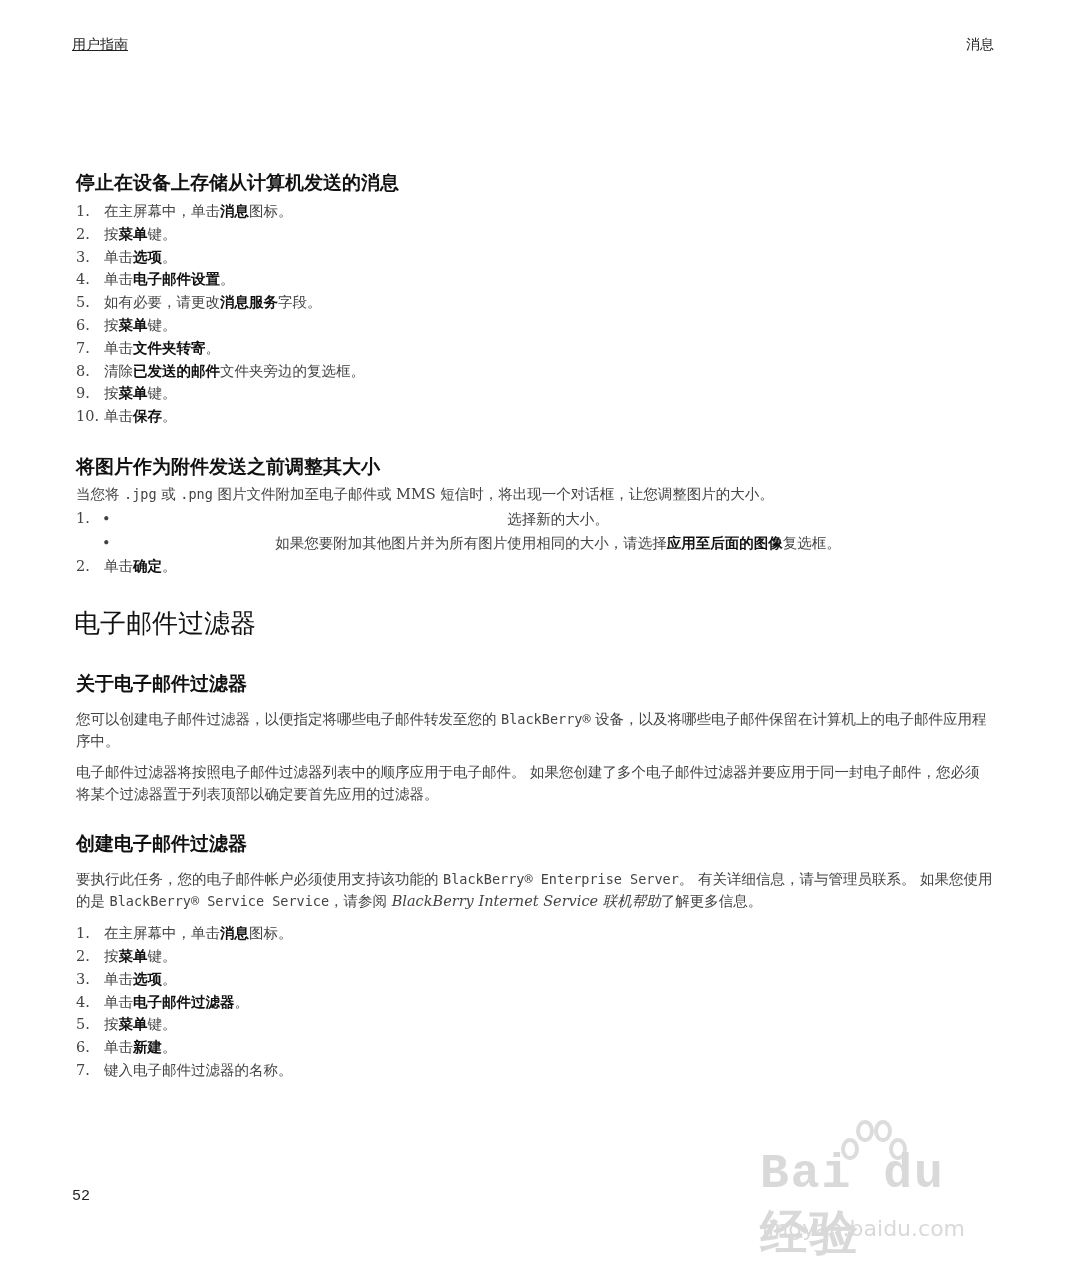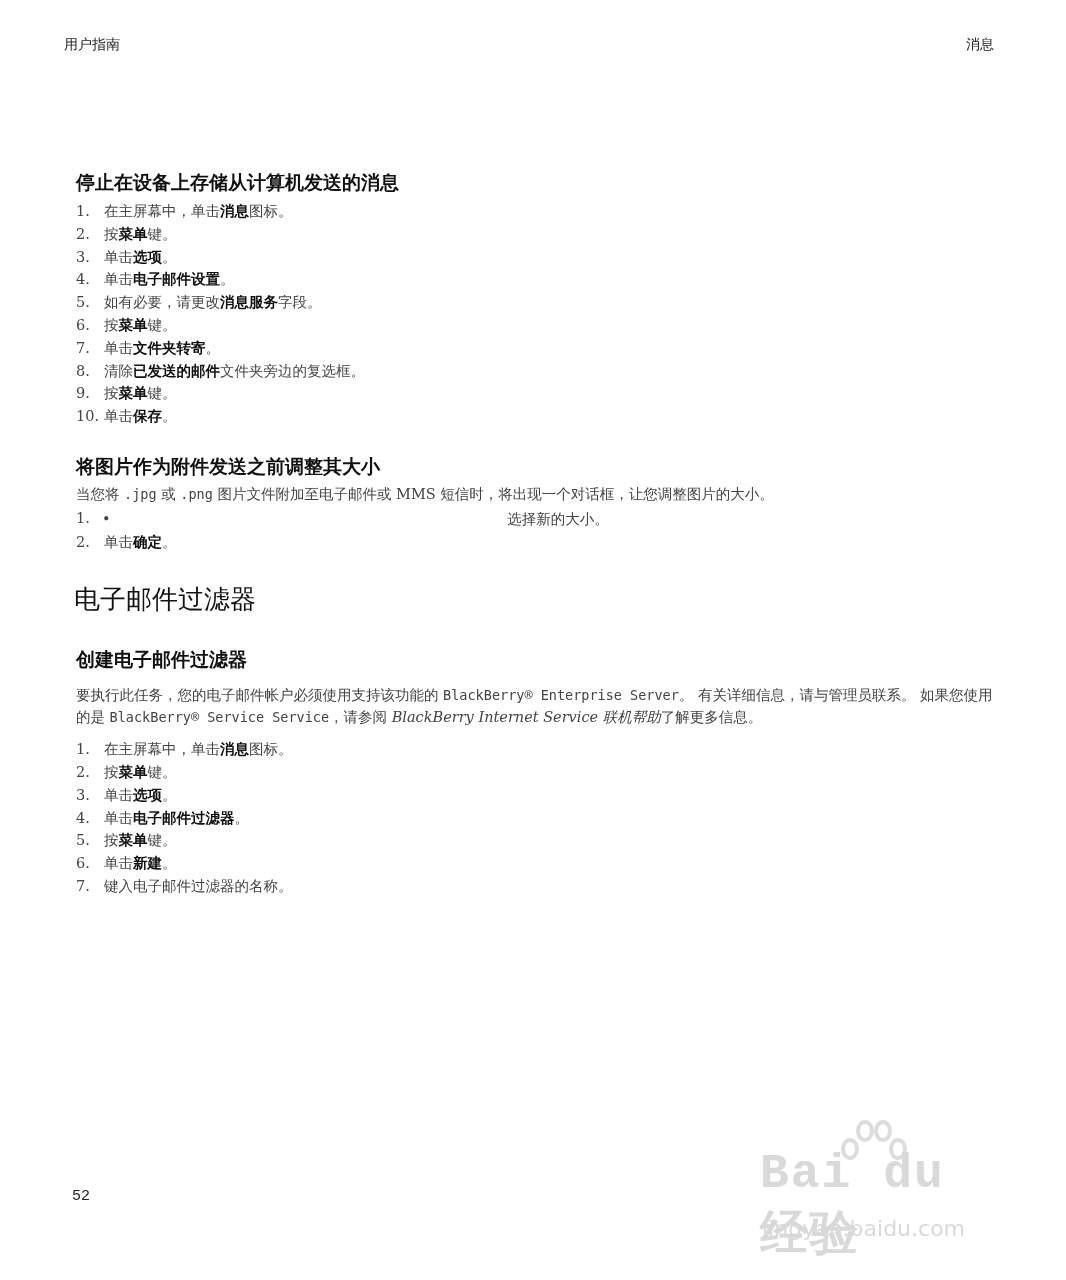--- a/index.html
+++ b/index.html
@@ -2,21 +2,21 @@
 <html><head>
   <meta charset="utf-8">
   <style>
     html, body { margin: 0; padding: 0; background: #ffffff; }
     body {
       width: 1066px; height: 1280px; position: relative; overflow: hidden;
       font-family: "DejaVu Serif", "Liberation Serif", serif;
       color: #333;
     }
     .hdr { position: absolute; top: 36px; font-size: 14px; color: #222; }
-    .hdr-left { left: 64px; }
+    .hdr-left { left: 72px; text-decoration: underline; }
     .hdr-right { right: 72px; }
     .page { position: absolute; left: 74px; top: 170px; width: 920px; }
     h2 {
       font-family: "DejaVu Sans", "Liberation Sans", sans-serif;
       font-weight: bold; font-size: 19px; color: #111; margin: 0 0 4px 2px;
     }
     h1 {
       font-family: "DejaVu Sans", "Liberation Sans", sans-serif;
       font-weight: normal; font-size: 26px; color: #111; margin: 28px 0 30px 0;
     }
@@ -61,28 +61,34 @@
   </div>
 
   <div class="sec">
     <h2>将图片作为附件发送之前调整其大小</h2>
     <p style="margin-bottom:2px;"><span>当您将 </span><span class="mono">.jpg</span><span> 或 </span><span class="mono">.png</span><span> 图片文件附加至电子邮件或 </span><span>MMS</span><span> 短信时，将出现一个对话框，让您调整图片的大小。</span></p>
     <ol>
       <li><span class="num">1.</span></li>
     </ol>
     <ul class="bullets">
       <li><span>选择新的大小。</span></li>
+      <li><span>如果您要附加其他图片并为所有图片使用相同的大小，请选择</span><b>应用至后面的图像</b><span>复选框。</span></li>
     </ul>
     <ol>
       <li><span class="num">2.</span><span>单击</span><b>确定</b><span>。</span></li>
     </ol>
   </div>
 
   <h1>电子邮件过滤器</h1>
 
+  <div class="sec">
+    <h2 style="margin-bottom:12px;">关于电子邮件过滤器</h2>
+    <p><span>您可以创建电子邮件过滤器，以便指定将哪些电子邮件转发至您的 </span><span class="mono">BlackBerry®</span><span> 设备，以及将哪些电子邮件保留在计算机上的电子邮件应用程序中。</span></p>
+    <p>电子邮件过滤器将按照电子邮件过滤器列表中的顺序应用于电子邮件。 如果您创建了多个电子邮件过滤器并要应用于同一封电子邮件，您必须将某个过滤器置于列表顶部以确定要首先应用的过滤器。</p>
+  </div>
 
   <div class="sec">
     <h2 style="margin-bottom:12px;">创建电子邮件过滤器</h2>
     <p><span>要执行此任务，您的电子邮件帐户必须使用支持该功能的 </span><span class="mono">BlackBerry® Enterprise Server</span><span>。 有关详细信息，请与管理员联系。 如果您使用的是 </span><span class="mono">BlackBerry® Service Service</span><span>，请参阅 </span><span class="it">BlackBerry Internet Service 联机帮助</span><span>了解更多信息。</span></p>
     <ol>
       <li><span class="num">1.</span><span>在主屏幕中，单击</span><b>消息</b><span>图标。</span></li>
       <li><span class="num">2.</span><span>按</span><b>菜单</b><span>键。</span></li>
       <li><span class="num">3.</span><span>单击</span><b>选项</b><span>。</span></li>
       <li><span class="num">4.</span><span>单击</span><b>电子邮件过滤器</b><span>。</span></li>
       <li><span class="num">5.</span><span>按</span><b>菜单</b><span>键。</span></li>

